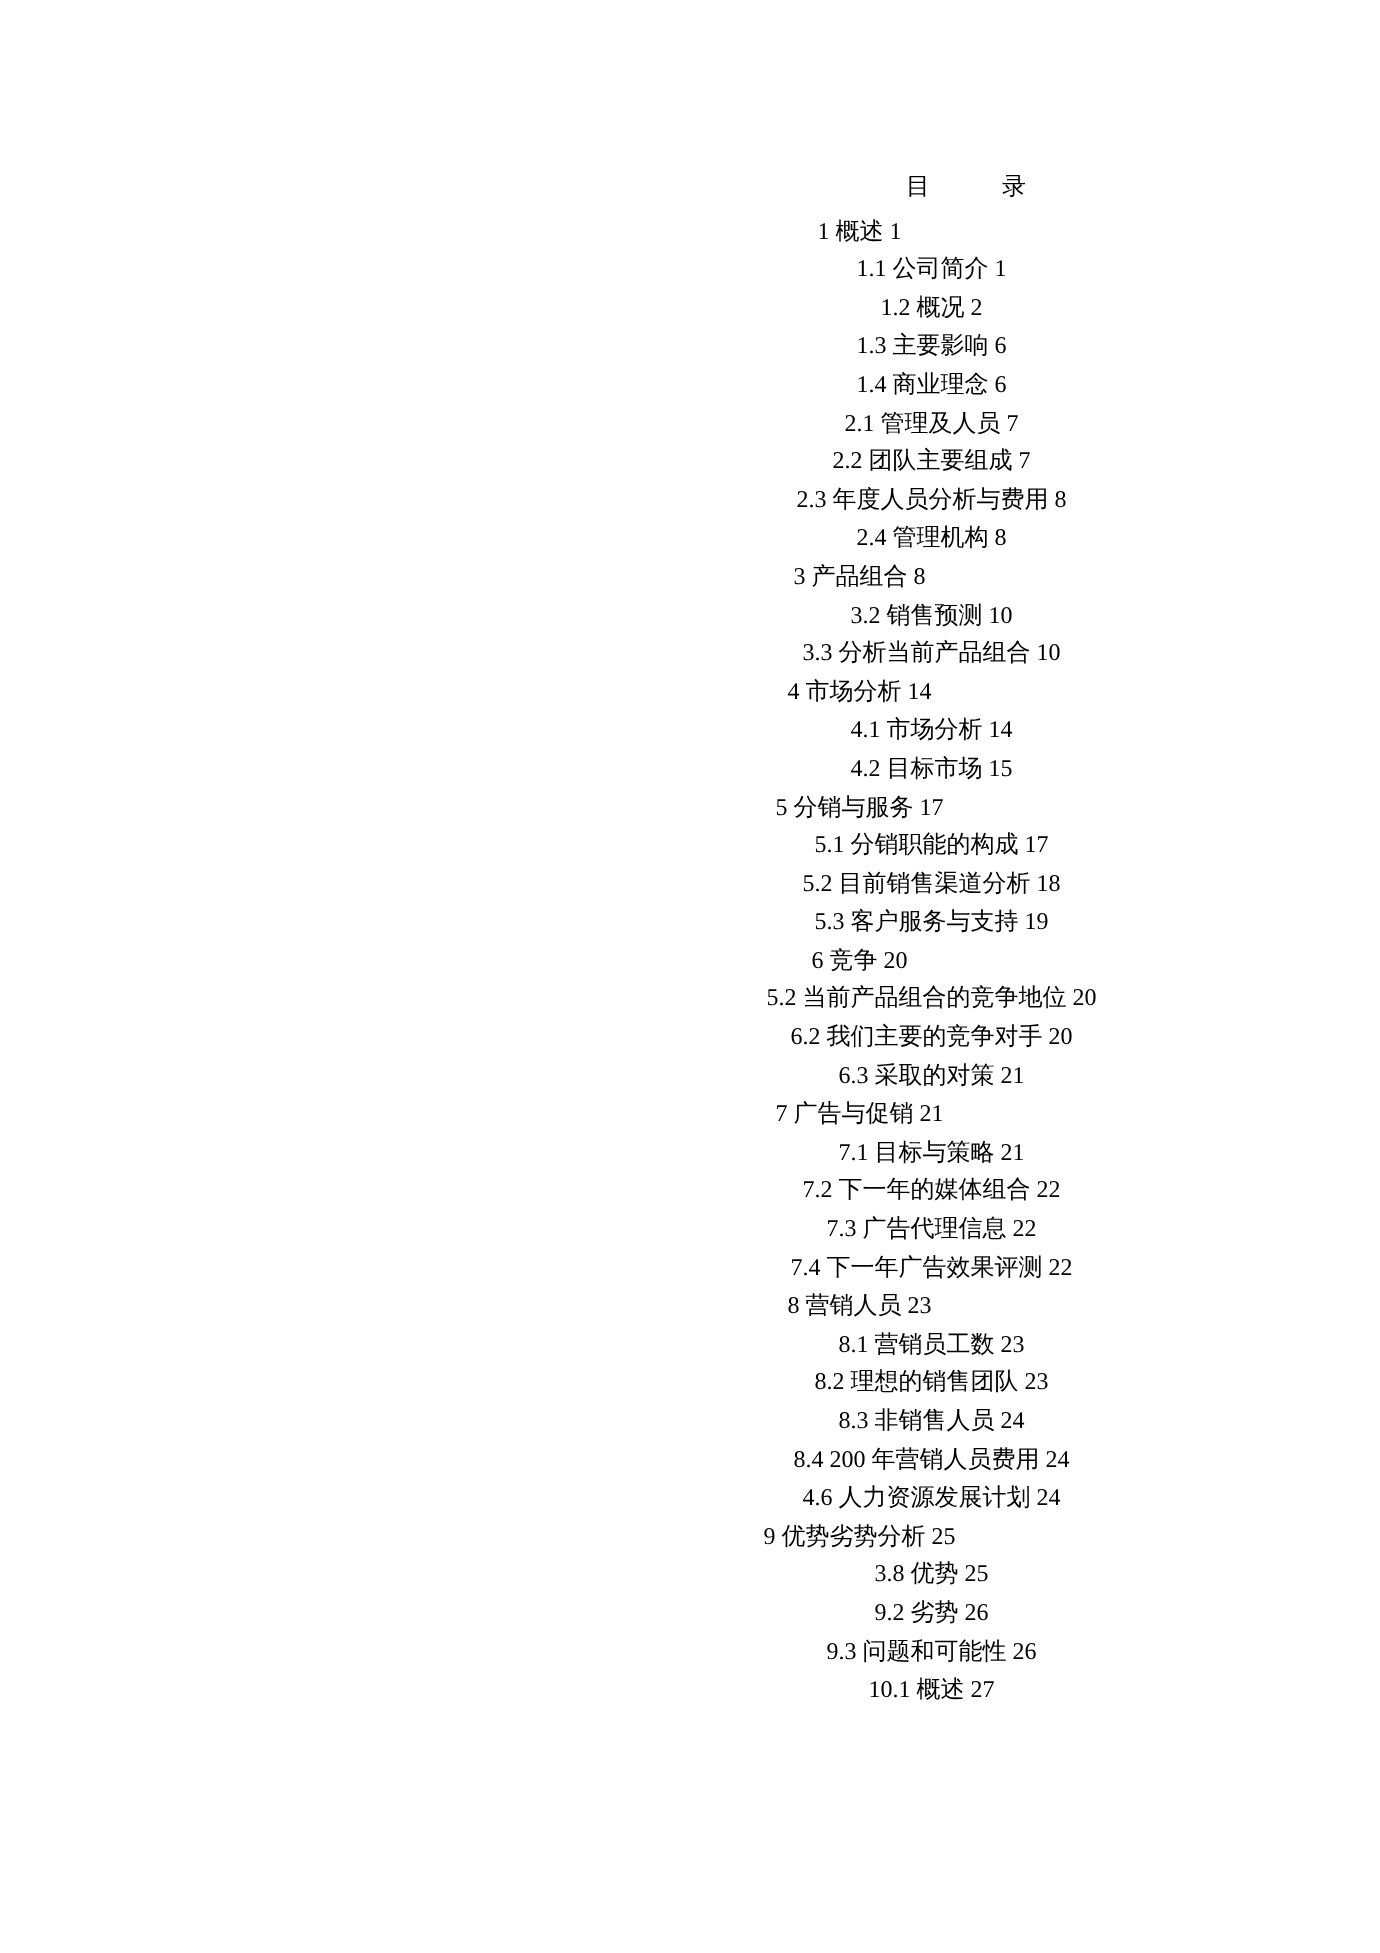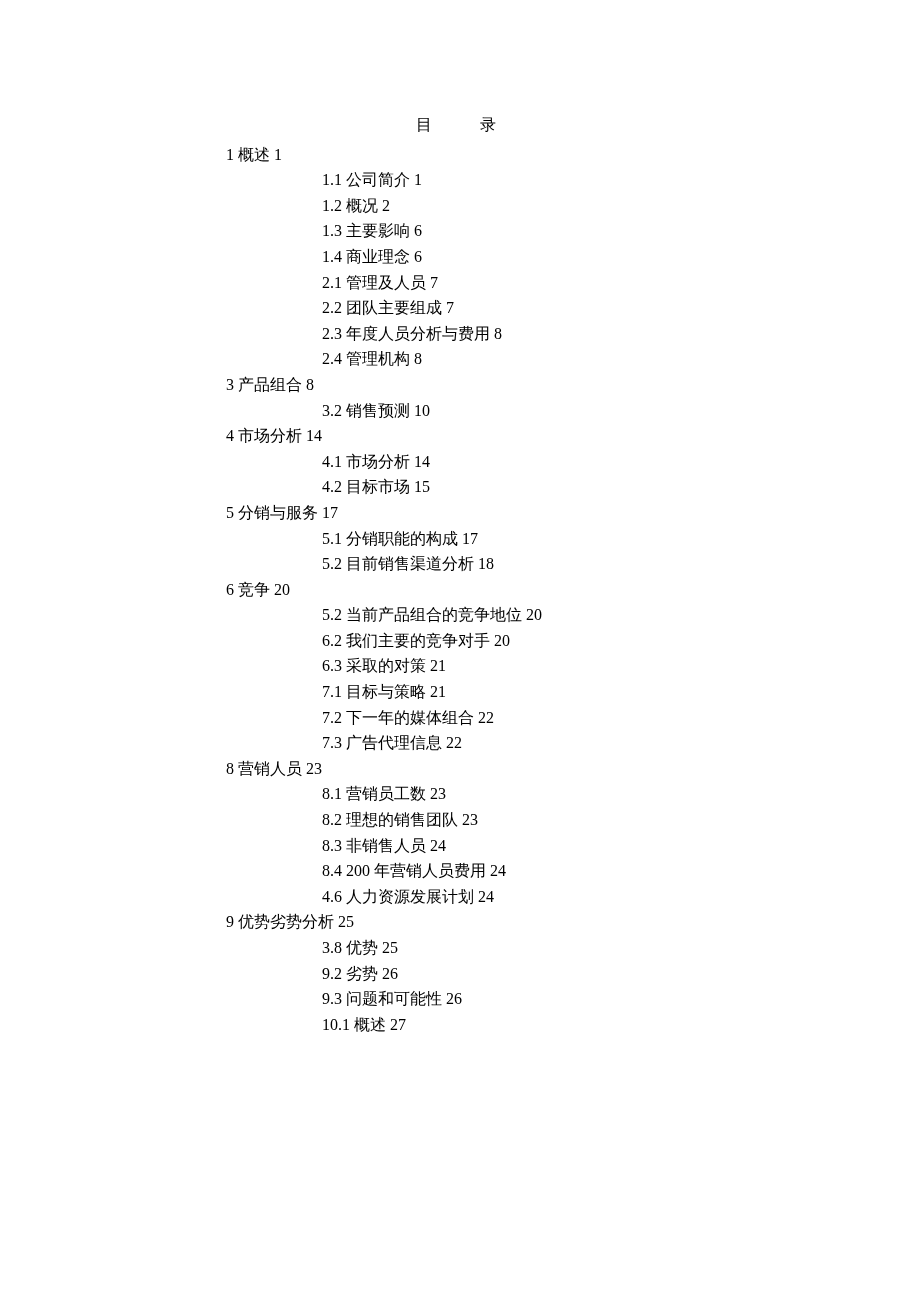--- a/index.html
+++ b/index.html
@@ -1,18 +1,19 @@
 <!DOCTYPE html>
 <html><head>
   <meta charset="utf-8">
   <style>
     * {
       margin: 0;
       padding: 0;
       box-sizing: border-box;
+      text-align: center;
     }
     body {
       width: 920px;
       height: 1302px;
       background: #ffffff;
       font-family: "SimSun", "宋体", serif;
       font-size: 16px;
       color: #000000;
       padding-top: 112px;
       padding-left: 226px;
@@ -40,33 +41,37 @@
     <div class="level2">1.1  公司简介 1</div>
     <div class="level2">1.2  概况 2</div>
     <div class="level2">1.3  主要影响 6</div>
     <div class="level2">1.4  商业理念 6</div>
     <div class="level2">2.1  管理及人员 7</div>
     <div class="level2">2.2  团队主要组成 7</div>
     <div class="level2">2.3  年度人员分析与费用 8</div>
     <div class="level2">2.4  管理机构 8</div>
     <div class="level1">3  产品组合 8</div>
     <div class="level2">3.2  销售预测 10</div>
+    <div class="level2">3.3  分析当前产品组合 10</div>
     <div class="level1">4  市场分析 14</div>
     <div class="level2">4.1  市场分析 14</div>
     <div class="level2">4.2  目标市场 15</div>
     <div class="level1">5  分销与服务 17</div>
     <div class="level2">5.1  分销职能的构成 17</div>
     <div class="level2">5.2  目前销售渠道分析 18</div>
+    <div class="level2">5.3  客户服务与支持 19</div>
     <div class="level1">6  竞争 20</div>
     <div class="level2">5.2  当前产品组合的竞争地位 20</div>
     <div class="level2">6.2  我们主要的竞争对手 20</div>
     <div class="level2">6.3  采取的对策 21</div>
+    <div class="level1">7  广告与促销 21</div>
     <div class="level2">7.1  目标与策略 21</div>
     <div class="level2">7.2  下一年的媒体组合 22</div>
     <div class="level2">7.3  广告代理信息 22</div>
+    <div class="level2">7.4  下一年广告效果评测 22</div>
     <div class="level1">8  营销人员 23</div>
     <div class="level2">8.1  营销员工数 23</div>
     <div class="level2">8.2  理想的销售团队 23</div>
     <div class="level2">8.3  非销售人员 24</div>
     <div class="level2">8.4 200  年营销人员费用 24</div>
     <div class="level2">4.6  人力资源发展计划 24</div>
     <div class="level1">9  优势劣势分析 25</div>
     <div class="level2">3.8  优势 25</div>
     <div class="level2">9.2  劣势 26</div>
     <div class="level2">9.3  问题和可能性 26</div>

